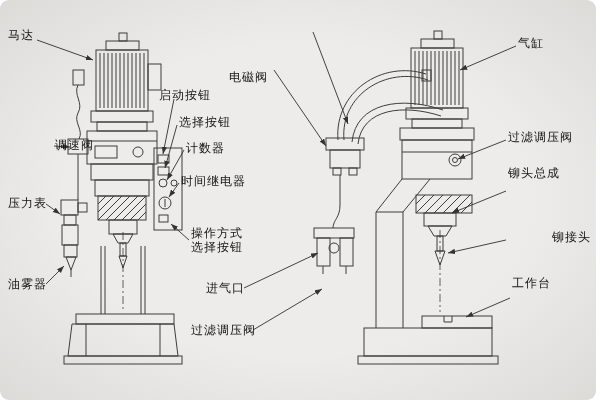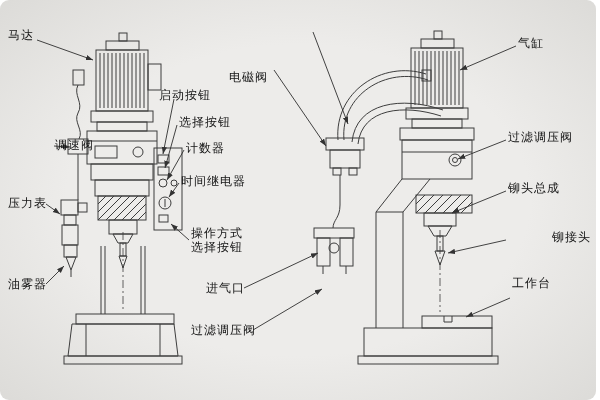--- a/index.html
+++ b/index.html
@@ -195,17 +195,17 @@
     <div>操作方式</div>
     <div>选择按钮</div>
   </div>
   <div class="lbl" style="left:206px; top:281px;">进气口</div>
   <div class="lbl" style="left:191px; top:323px;">过滤调压阀</div>
 
   <div class="lbl" style="left:229px; top:58px;margin-top:12px;">电磁阀</div>
 
   <div class="lbl" style="left:518px; top:36px;">气缸</div>
   <div class="lbl" style="left:508px; top:130px;">过滤调压阀</div>
-  <div class="lbl" style="left:508px; top:181px;">铆头总成</div>
+  <div class="lbl" style="left:508px; top:166px;">铆头总成</div>
   <div class="lbl" style="left:508px; top:230px;margin-left:44px;">铆接头</div>
   <div class="lbl" style="left:512px; top:276px;">工作台</div>
 
 </div>
 
 </body></html>

